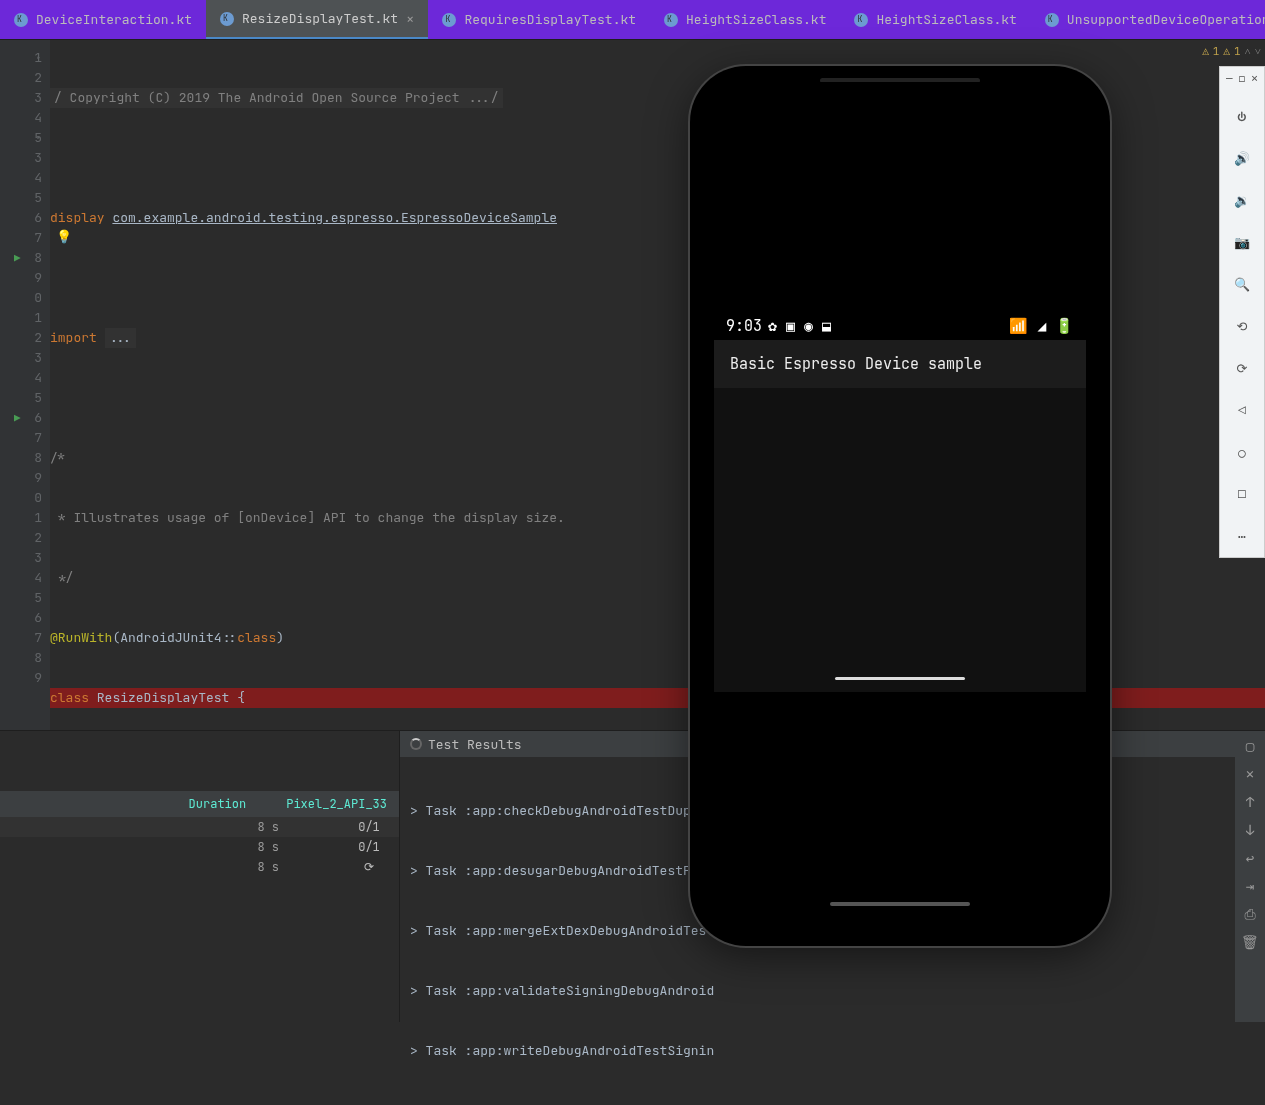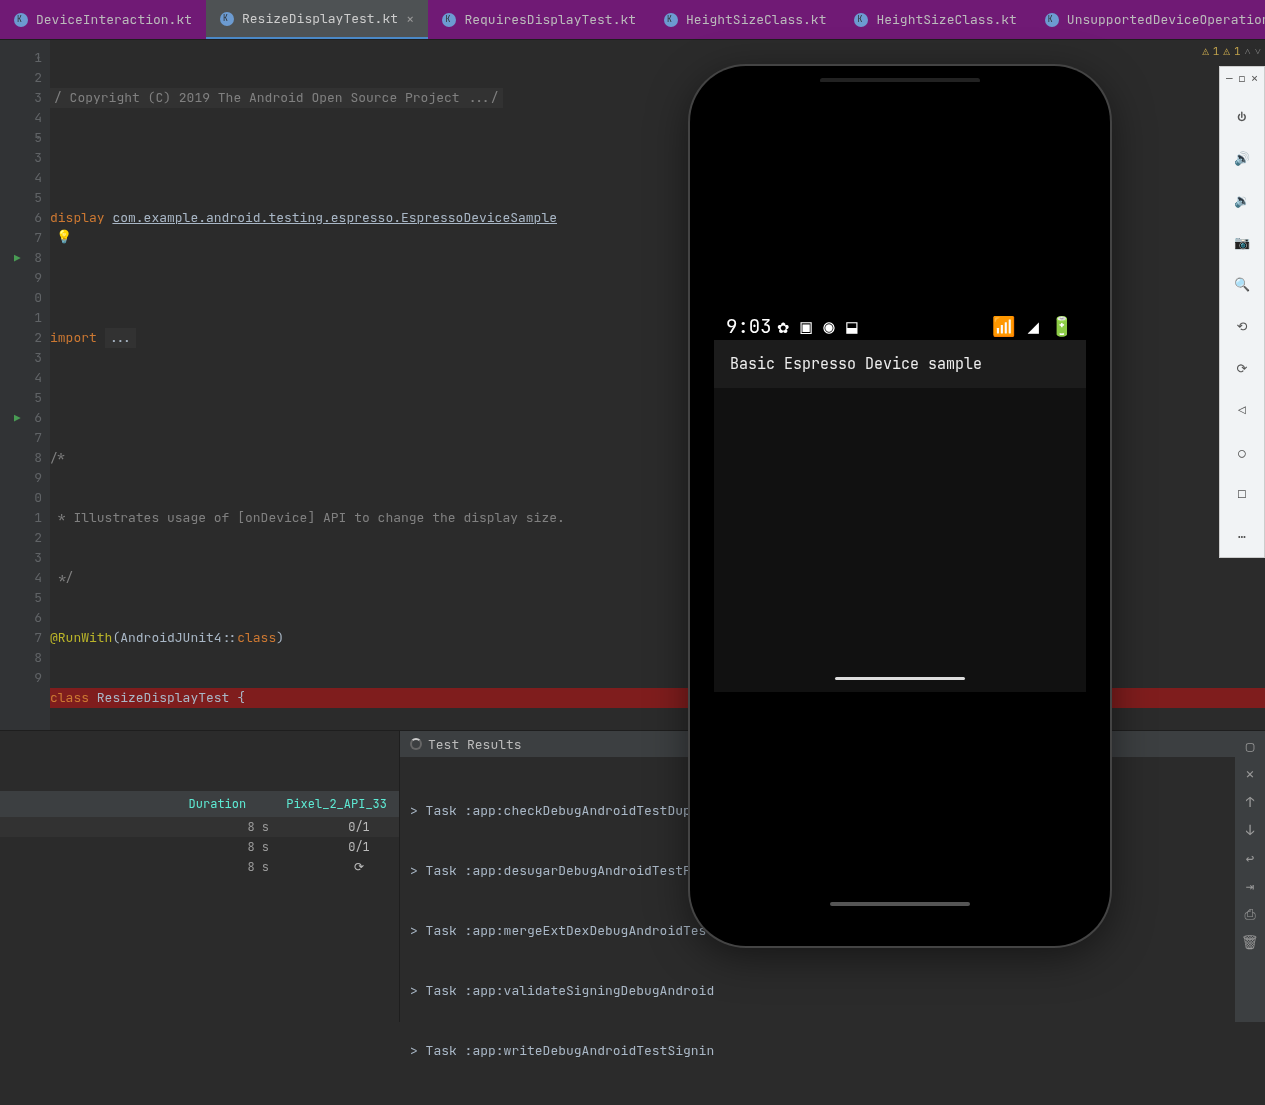--- a/index.html
+++ b/index.html
@@ -8,21 +8,21 @@
     background: #2b2b2b;
     color: #a9b7c6;
     width: 1265px;
     height: 1105px;
     overflow: hidden;
     position: relative;
     font-size: 13px;
   }
   
   .tabs {
-    background: #701a75;
+    background: #6d28d9;
     height: 40px;
     display: flex;
     align-items: stretch;
     border-bottom: 1px solid #1e1e1e;
   }
   .tab {
     display: flex;
     align-items: center;
     padding: 0 14px;
     color: #bbb;
@@ -99,21 +99,21 @@
     background: #3c3f41;
     height: 26px;
     display: flex;
     align-items: center;
     color: #5eead4;
     padding: 0 12px;
     font-size: 12px;
   }
   .tree-head .col-dur { margin-left: auto; margin-right: 40px; }
   .tree-rows { font-size: 12px; }
-  .tree-row { display: flex; padding: 2px 10px; }
+  .tree-row { display: flex; padding: 2px 0; }
   .tree-row.alt { background: #323232; }
   .tree-row .dur { margin-left: auto; margin-right: 60px; color: #999;}
   .tree-row .res { width: 60px; text-align: center; color:#bbb;}
   .output {
     flex: 1;
     position: relative;
   }
   .out-head {
     height: 26px;
     background: #3c3f41;
@@ -153,21 +153,21 @@
     border-radius: 44px;
     overflow: hidden;
   }
   .phone-speaker { position:absolute; top:12px; left:50%; transform:translateX(-50%); width:160px; height:5px; background:#222; border-radius:3px;}
   .phone-camera { position:absolute; top:34px; left:70px; width:12px; height:12px; background:#1a3766; border-radius:50%;}
   .phone-screen {
     position:absolute; top:230px; left:8px; right:8px; height:380px;
     background: #111;
   }
   .statusbar {
-    height: 28px; display:flex; align-items:center; padding:0 12px; color:#fff; font-size:19px;
+    height: 28px; display:flex; align-items:center; padding:0 12px; color:#fff; font-size:15px;
     background:#000;
   }
   .statusbar .right { margin-left:auto; display:flex; gap:4px;}
   .app-bar { background:#1c1c1c; color:#eee; padding: 14px 16px; font-size:15px;}
   .home-ind { position:absolute; bottom:250px; left:50%; transform:translateX(-50%); width:130px; height:3px; background:#ddd; border-radius:2px;}
   .nav-bar { position:absolute; bottom:40px; left:50%; transform:translateX(-50%); width:140px; height:4px; background:#555; border-radius:2px;}
   
   .emu-tools {
     position: absolute;
     top: 66px; right: 0;

